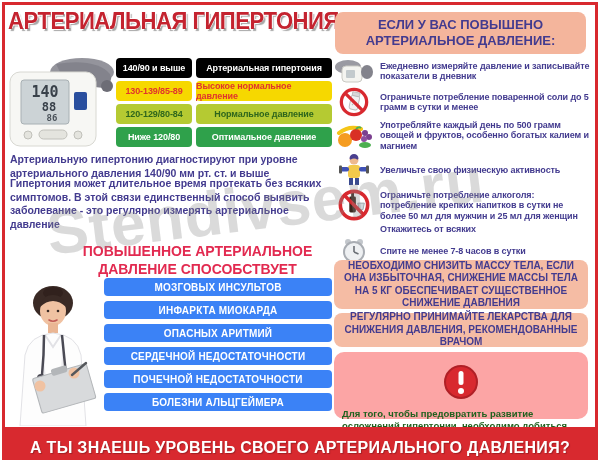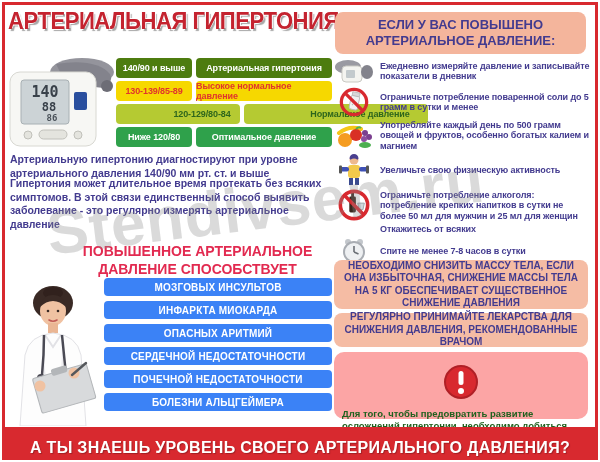--- a/index.html
+++ b/index.html
@@ -16,23 +16,23 @@
                 border-radius:8px;display:flex;align-items:center;justify-content:center;text-align:center;
                 color:#433b8f;font-weight:bold;font-size:13px;line-height:1.25;padding:0 10px;box-sizing:border-box;}
 
   
   .bp-table{position:absolute;left:116px;top:58px;width:216px;}
   .bp-row{display:flex;gap:4px;margin-bottom:3px;}
   .bp-cell{height:20px;display:flex;align-items:center;justify-content:center;border-radius:4px;
            font-size:9px;font-weight:bold;letter-spacing:-0.1px;}
   .bp-range{width:76px;flex:none;}
   .bp-label{width:136px;flex:none;}
-  .t-red{background:#4d7c0f;color:#fff;}
+  .t-red{background:#000000;color:#fff;}
   .t-yellow{background:#f6d800;color:#e0342c;}
-  .t-lime{background:#b5ca32;color:#2e661c;padding-left:48px;}
+  .t-lime{background:#b5ca32;color:#2e661c;}
   .t-green{background:#2fa14b;color:#fff;}
 
   .intro-p{position:absolute;left:10px;width:324px;font-size:10.5px;font-weight:bold;color:#433b8f;line-height:1.3;margin:0;}
   .p1{top:153px;}
   .p2{top:177px;}
 
   .comp-heading{position:absolute;left:55px;top:243px;width:285px;text-align:center;
                 color:#e22a50;font-size:14px;font-weight:bold;line-height:1.25;}
 
   .pill-list{position:absolute;left:104px;top:278px;width:228px;display:flex;flex-direction:column;gap:5px;}

